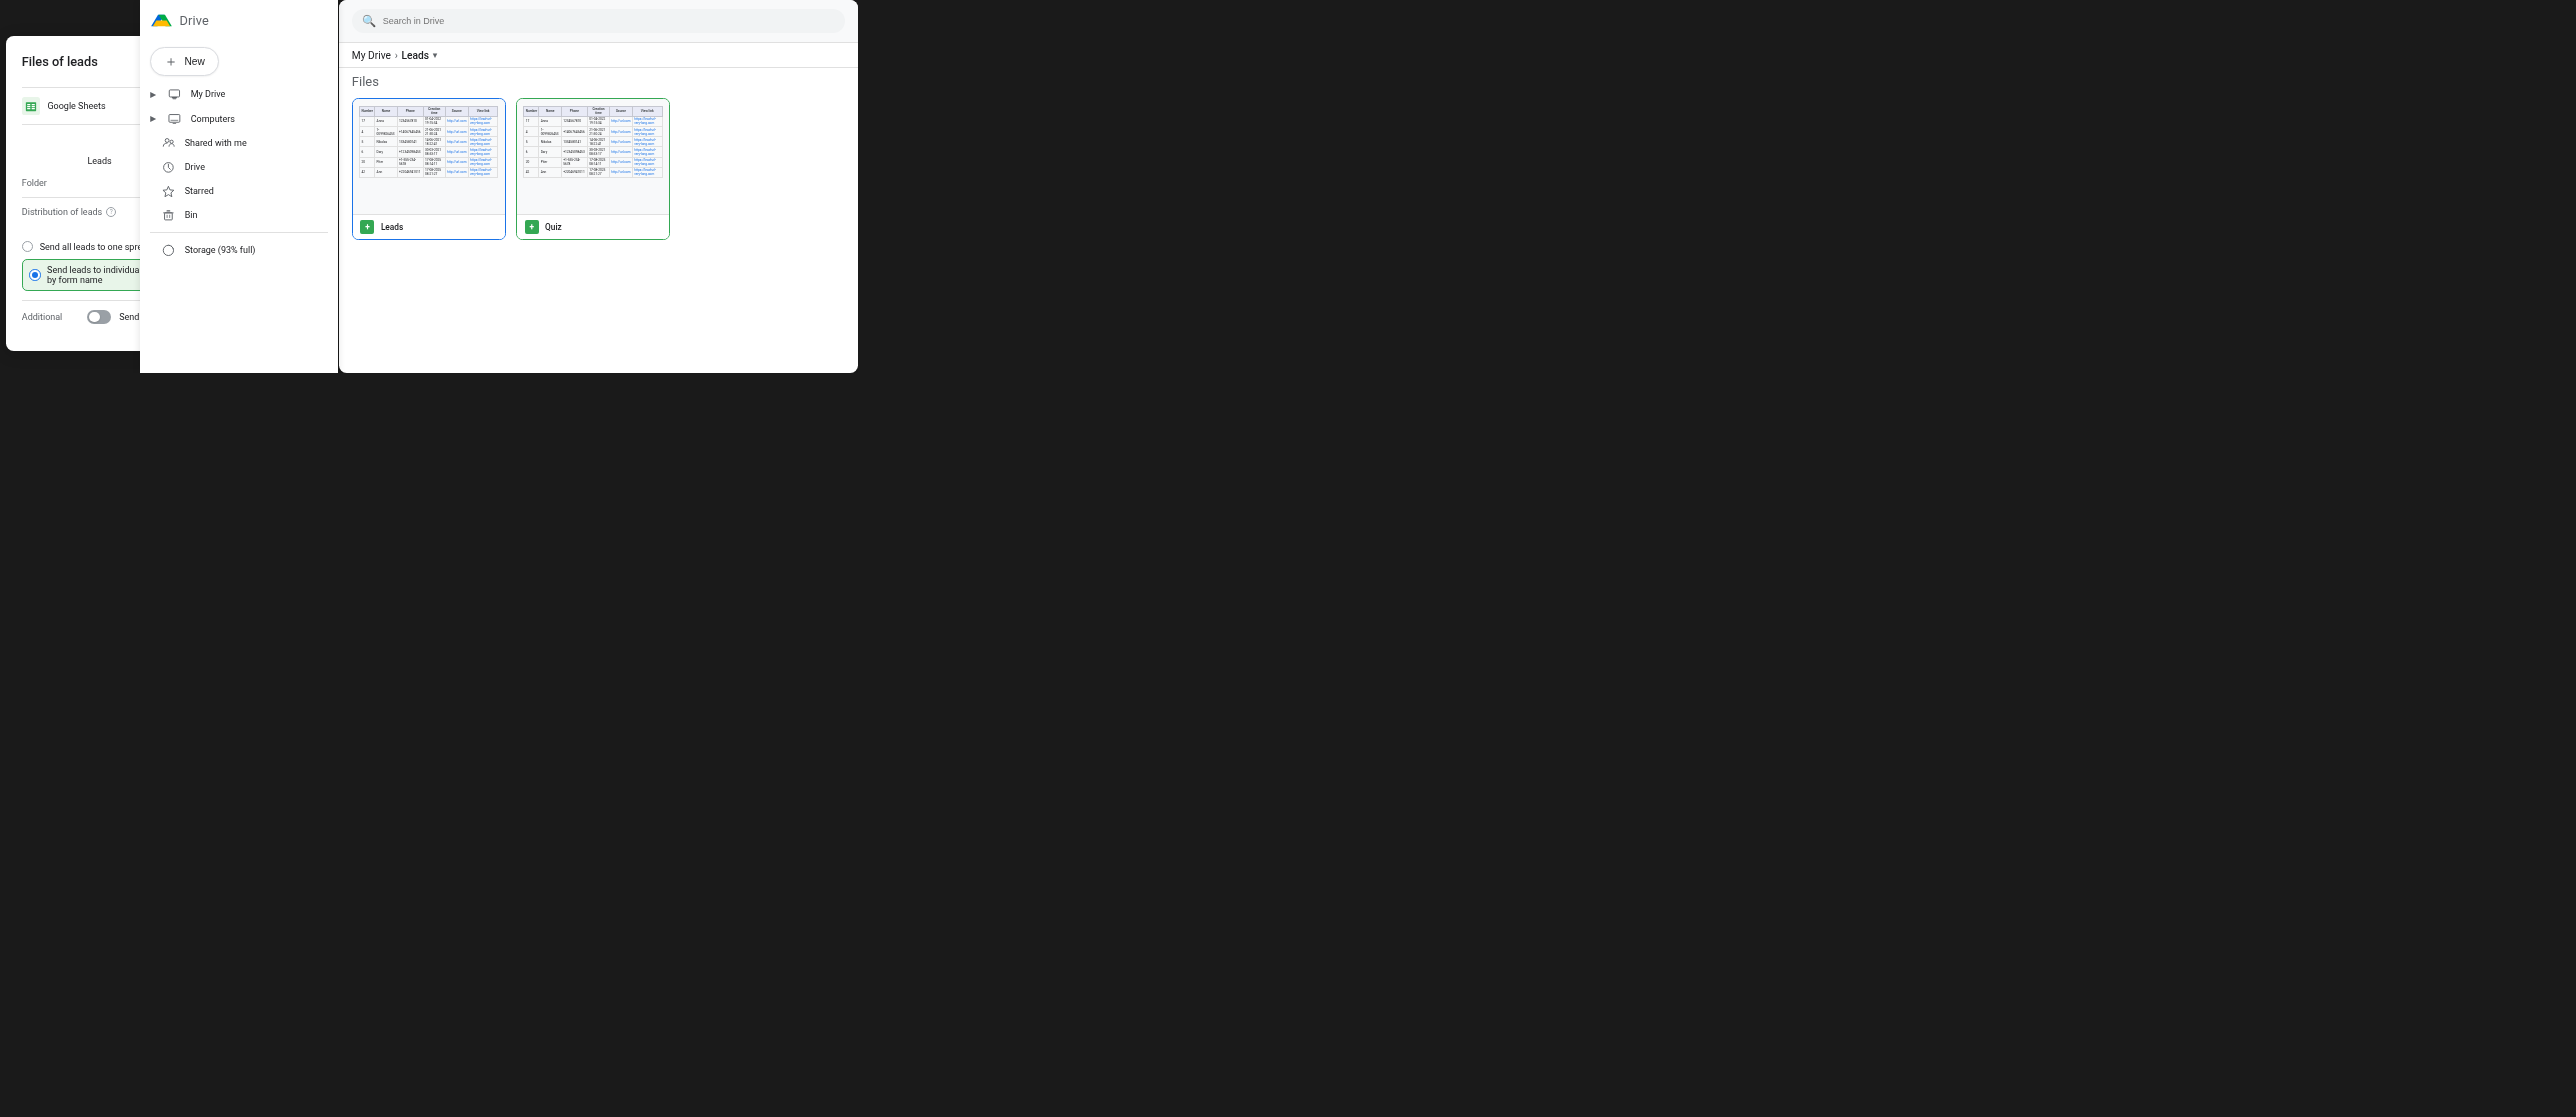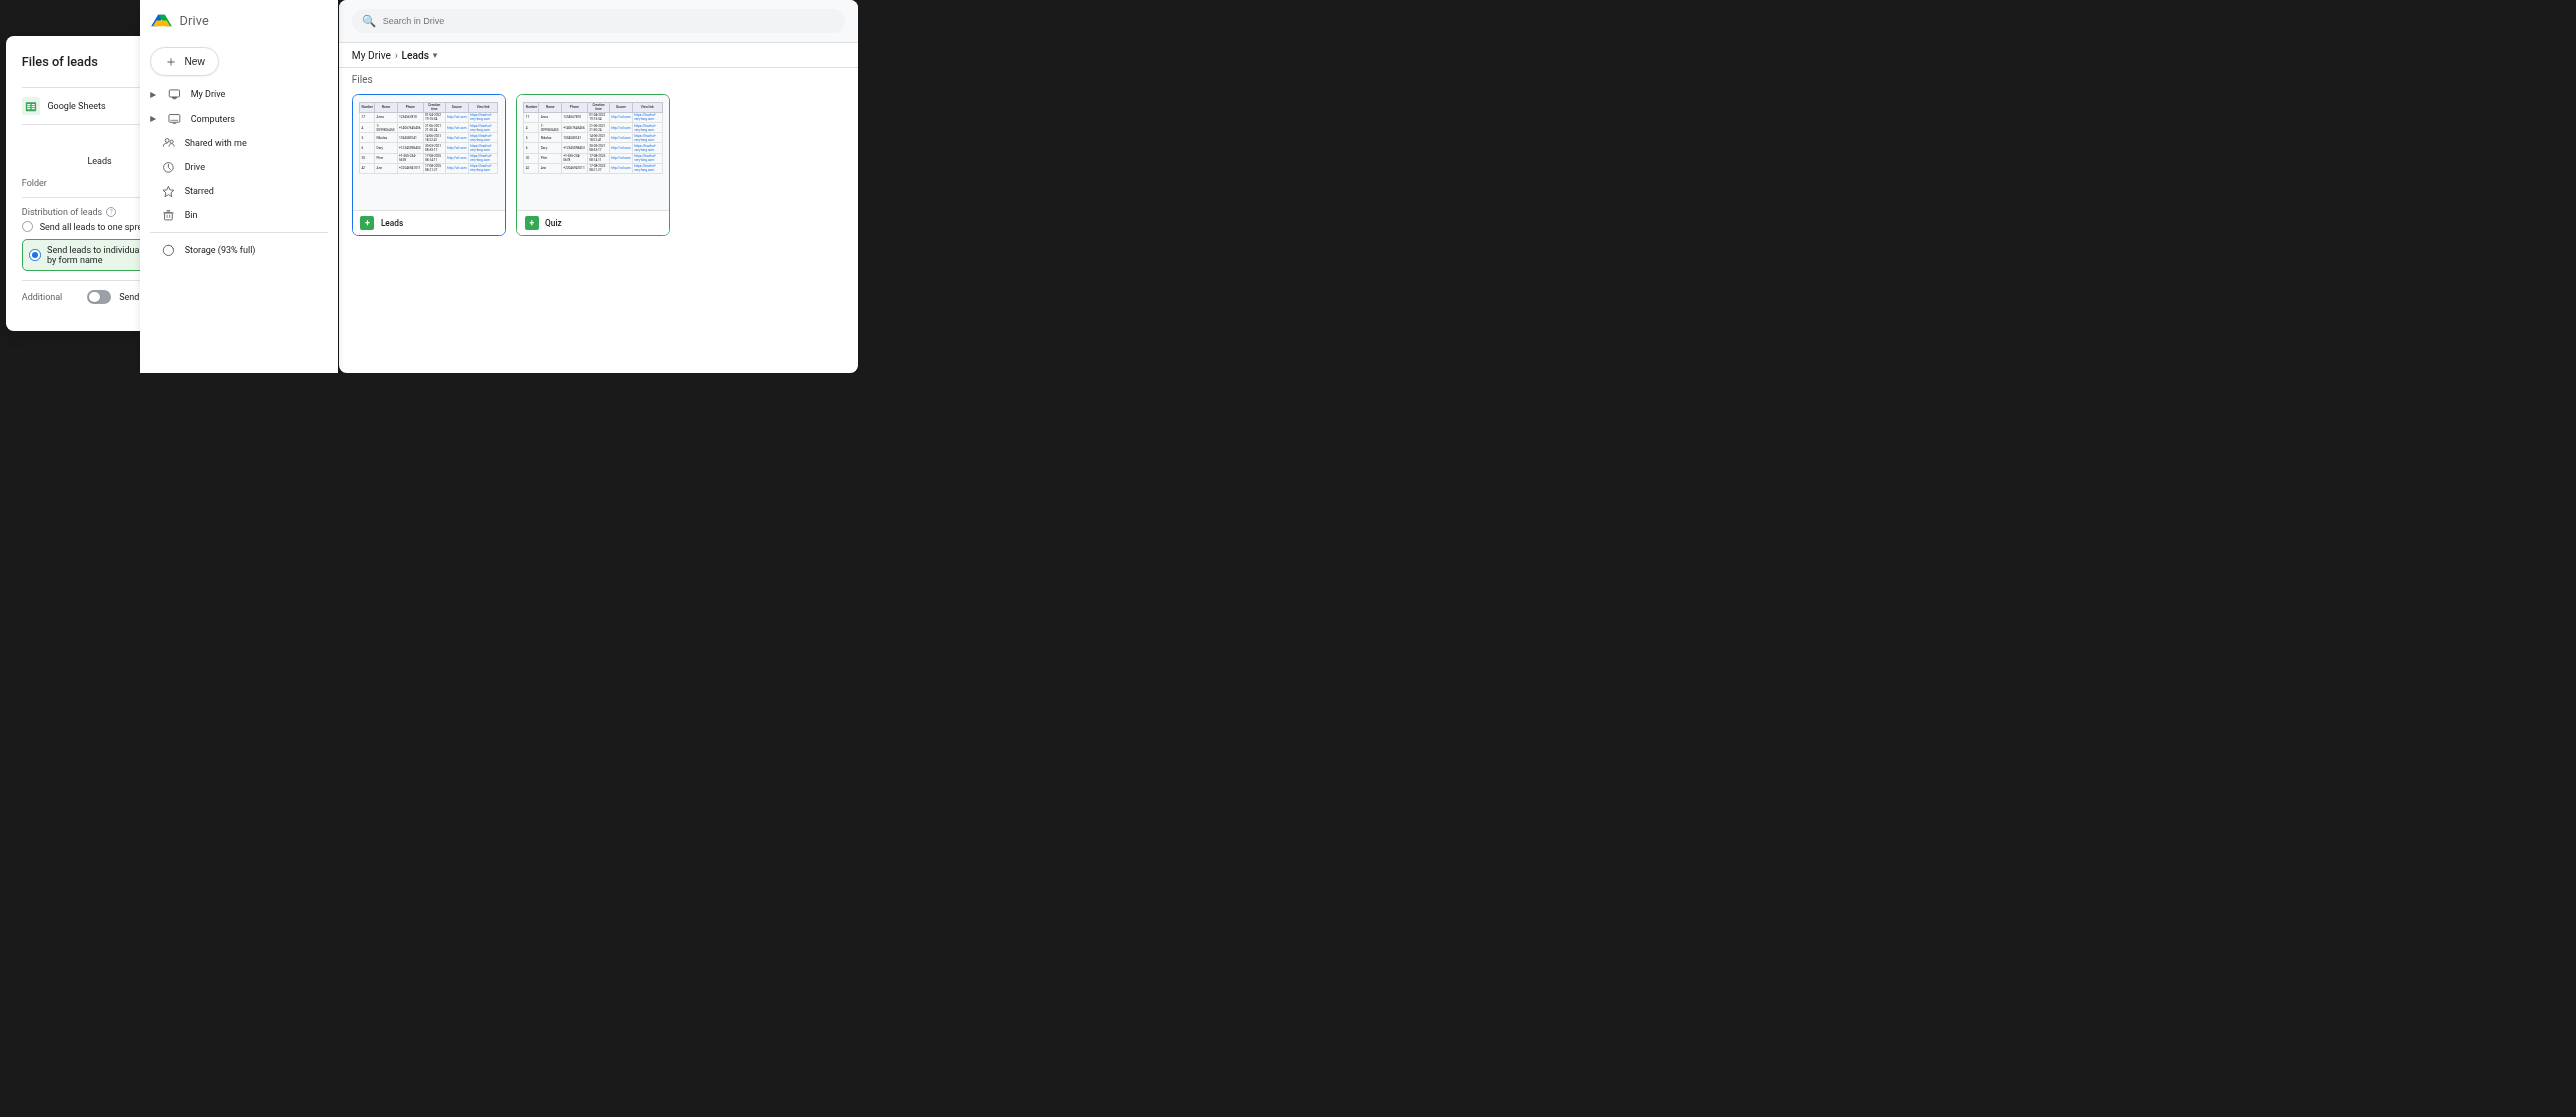--- a/index.html
+++ b/index.html
@@ -64,21 +64,21 @@
       color: #202124;
     }
     .distribution-row {
       border-top: 0.6px solid #e0e0e0;
       padding: 9px 0;
     }
     .distribution-header {
       display: flex;
       align-items: center;
       gap: 3.8px;
-      margin-bottom: 0;
+      margin-bottom: 20px;
     }
     .distribution-label {
       font-size: 9px;
       color: #5f6368;
     }
     .help-icon {
       width: 10.2px;
       height: 10.2px;
       border-radius: 50%;
       border: 1px solid #9aa0a6;
@@ -312,21 +312,21 @@
       font-size: 10.2px;
       color: #202124;
       font-weight: 500;
     }
     .breadcrumb-dropdown {
       color: #5f6368;
       font-size: 9px;
       cursor: pointer;
     }
     .files-label {
-      font-size: 10px;
+      font-size: 13px;
       color: #5f6368;
       padding: 6.4px 12.8px 3.8px 12.8px;
     }
     .files-grid {
       display: flex;
       gap: 10.2px;
       padding: 5.1px 12.8px;
       flex-wrap: wrap;
     }
     .file-card {

